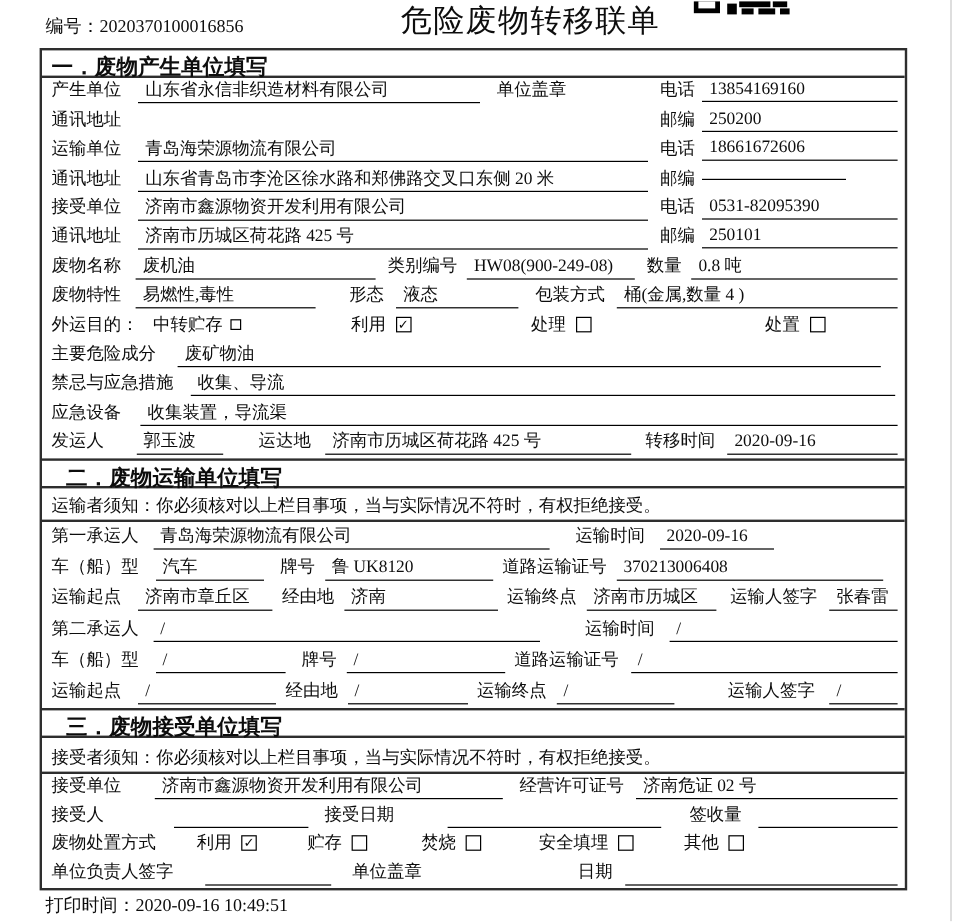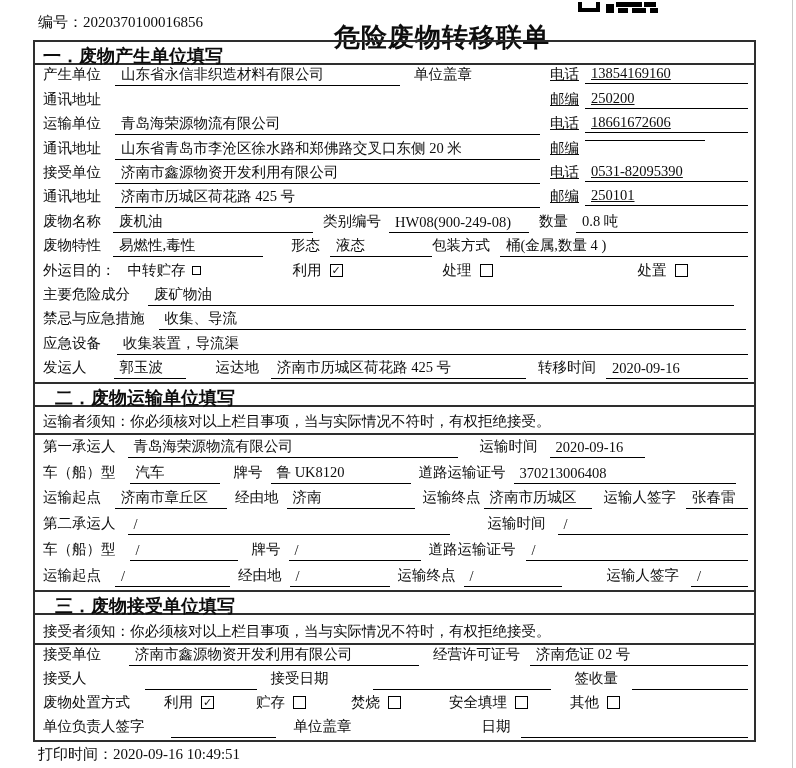--- a/index.html
+++ b/index.html
@@ -3,21 +3,21 @@
 <meta charset="utf-8">
 <style>
   * { box-sizing: border-box; }
   html,body { margin:0; padding:0; background:#fff; }
   .page {
     position:relative; width:796px; height:768px; background:#ffffff;
     font-family:"Liberation Serif","DejaVu Serif",serif; color:#0d0d0d; overflow:hidden;
   }
   .page-edge { position:absolute; top:0; bottom:0; right:3px; width:1px; background:#c9c9c9; }
   .serial { position:absolute; left:38px; top:13px; font-size:15px; white-space:nowrap; }
-  .doc-title { position:absolute; left:334px; top:20px; font-size:26px; font-weight:bold; letter-spacing:1px; white-space:nowrap; }
+  .doc-title { position:absolute; left:334px; top:0; font-size:26px; font-weight:normal; letter-spacing:1px; white-space:nowrap; }
   .qr { position:absolute; left:578px; top:0; }
 
   .sheet {
     position:absolute; left:33px; top:40px; width:723px; height:702px;
     border:2px solid #2e2e2e; display:flex; flex-direction:column;
     font-size:14.5px; overflow:hidden;
   }
   .sec-title { flex:none; font-weight:bold; font-size:18px; height:23px; padding:2px 8px 0; border-bottom:2px solid #2e2e2e; }
   .sec-title.mid { border-top:2px solid #2e2e2e; height:25px;padding-left:20px; }
   .notice { flex:none; height:28px; border-bottom:2px solid #2e2e2e; padding:5px 8px 0; white-space:nowrap; }
@@ -25,21 +25,21 @@
 
   .fr { flex:none; display:flex; align-items:flex-end; padding:0 6px 3px 8px; }
   .r1 { height:24.4px; }
   .r2 { height:25.8px; }
   .r3 { height:24px; }
 
   .lbl { white-space:nowrap; padding-bottom:2px; flex:none; }
   .u { border-bottom:1px solid #000; white-space:nowrap; padding:0 2px 1px 6px; overflow:hidden; flex:none; }
   .fx { flex:1 1 auto; }
   .sp { flex:1 1 auto; }
-  .rgrp { margin-left:auto; flex:none; width:198px; display:flex; align-items:flex-start;text-decoration:underline; }
+  .rgrp { margin-left:auto; flex:none; width:198px; display:flex; align-items:center; }
   .opt { display:flex; align-items:center; padding-bottom:2px; flex:none; }
   .cb { flex:none; width:13px; height:13px; border:1.5px solid #000; margin-left:8px;
         font-size:11px; line-height:11px; text-align:center;
         font-family:"DejaVu Sans",sans-serif; font-weight:bold; }
   .cb.sm { width:9px; height:9px; margin-left:6px; font-size:8px; line-height:7px; }
   .footer { position:absolute; left:38px; top:745px; font-size:15px; white-space:nowrap; }
 </style>
 </head>
 <body>
 
@@ -126,21 +126,21 @@
       <span class="u" style="width:140px;margin-left:8px">HW08(900-249-08)</span>
       <span class="lbl" style="margin-left:10px">数量</span>
       <span class="u fx" style="margin-left:8px">0.8 吨</span>
     </div>
 
     <div class="fr r1">
       <span class="lbl">废物特性</span>
       <span class="u" style="width:150px;margin-left:12px">易燃性,毒性</span>
       <span class="lbl" style="margin-left:28px">形态</span>
       <span class="u" style="width:102px;margin-left:10px">液态</span>
-      <span class="lbl" style="">包装方式</span>
+      <span class="lbl" style="margin-left:14px">包装方式</span>
       <span class="u fx" style="margin-left:10px">桶(金属,数量 4 )</span>
     </div>
 
     <div class="fr r1">
       <span class="lbl">外运目的：</span>
       <span class="opt" style="margin-left:12px">
         <span>中转贮存</span>
         <span class="cb sm"></span>
       </span>
       <span class="opt" style="margin-left:92px">
@@ -200,21 +200,21 @@
       <span class="lbl" style="margin-left:8px">道路运输证号</span>
       <span class="u fx" style="margin-left:8px;margin-right:12px">370213006408</span>
     </div>
 
     <div class="fr r2">
       <span class="lbl">运输起点</span>
       <span class="u" style="width:112px;margin-left:14px">济南市章丘区</span>
       <span class="lbl" style="margin-left:8px">经由地</span>
       <span class="u" style="width:128px;margin-left:8px">济南</span>
       <span class="lbl" style="margin-left:8px">运输终点</span>
-      <span class="u" style="width:108px;margin-left:3px">济南市历城区</span>
+      <span class="u" style="width:108px;margin-left:8px">济南市历城区</span>
       <span class="lbl" style="margin-left:12px">运输人签字</span>
       <span class="u fx" style="margin-left:10px">张春雷</span>
     </div>
 
     <div class="fr r2">
       <span class="lbl">第二承运人</span>
       <span class="u" style="width:322px;margin-left:12px">/</span>
       <span class="lbl" style="margin-left:38px">运输时间</span>
       <span class="u fx" style="margin-left:12px">/</span>
     </div>

